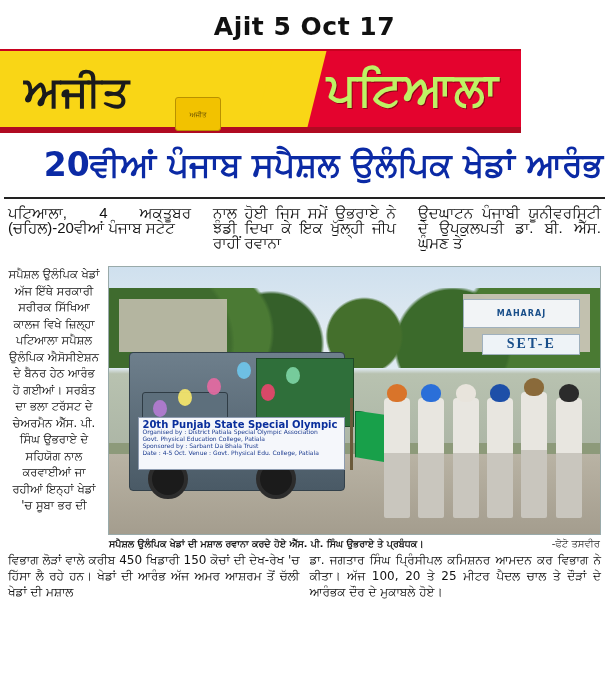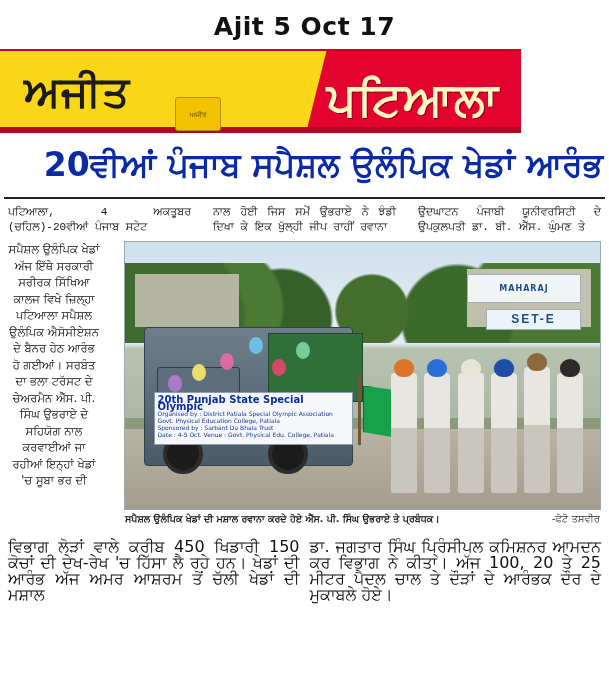--- a/index.html
+++ b/index.html
@@ -68,25 +68,25 @@
     border: 1px solid #b99100;
     border-radius: 3px;
     font-size: 7px;
     color: #5a4500;
     text-align: center;
     line-height: 34px;
     z-index: 4;
   }
   .logo-patiala {
     position: absolute;
-    right: 22px; top: 12px;
+    right: 22px; top: 2px;
     font-size: 46px;
     line-height: 72px;
     font-weight: 700;
-    color: #fef9c3;
+    color: #bef264;
     font-family: "DejaVu Sans", sans-serif;
     letter-spacing: 1px;
     z-index: 3;
     text-shadow: 1px 1px 0 #8d0016;
     margin-left: 44px;
   }
   .masthead-stripe {
     position: absolute;
     left: 0; bottom: 0;
     width: 609px; height: 6px;
@@ -113,30 +113,30 @@
     margin: 4px 4px 6px 4px;
   }
   
   .content {
     position: relative;
     padding: 0 8px;
   }
   .lede {
     display: flex;
     gap: 22px;
-    font-size: 11px;
+    font-size: 15px;
     line-height: 15px;
     color: #111;
-    font-family: Liberation Mono, monospace;
+    font-family: Liberation Sans, sans-serif;
   }
   .lede .col { flex: 1; text-align: justify; }
   .mid {
     display: flex;
-    gap: 24px;
-    margin-top: 6px;
+    gap: 8px;
+    margin-top: 16px;
   }
   .col-left {
     width: 92px;
     flex: 0 0 92px;
     font-size: 11.5px;
     line-height: 16.5px;
     color: #111;
     font-family: "DejaVu Sans", sans-serif;
     text-align: center;
   }
@@ -168,23 +168,23 @@
   .signboard {
     position:absolute; right:4%; top:12%; width:24%; height:11%;
     background:#f2f4f6; border:1px solid #9fb0bd; color:#1a4f8a;
     font-size:8px; font-weight:700; letter-spacing:1px;
     display:flex; align-items:center; justify-content:center;
     font-family:"DejaVu Sans", sans-serif;
   }
   .signboard2 {
     position:absolute; right:4%; top:25%; width:20%; height:8%;
     background:#eef3f7; border:1px solid #9fb0bd; color:#1a4f8a;
-    font-size:12px; font-weight:700; letter-spacing:2px;
+    font-size:14px; font-weight:700; letter-spacing:2px;
     display:flex; align-items:center; justify-content:center;
-    font-family:Liberation Sans, sans-serif;
+    font-family:Liberation Serif, serif;
   }
   .road { position:absolute; left:0; bottom:0; width:100%; height:30%; background:linear-gradient(#b9b3a4,#a49d8e); }
   .kerb { position:absolute; left:0; bottom:30%; width:100%; height:4%; background:#8d9a7a; }
   .truck {
     position:absolute; left:4%; bottom:16%; width:44%; height:52%;
     background:linear-gradient(#6e7f8c,#4a5a66);
     border:1px solid #33414b; border-radius:4px;
   }
   .truck-cab {
     position:absolute; left:6%; bottom:46%; width:40%; height:26%;
@@ -250,22 +250,22 @@
   .photo-caption .credit {
     font-weight: 400;
     font-size: 10px;
     white-space: nowrap;
     color: #333;
     text-align: right;
   }
   .bottom-cols {
     display: flex;
     gap: 10px;
-    margin-top: 14px;
-    font-size: 16px;
+    margin-top: 2px;
+    font-size: 12px;
     line-height: 16px;
     color: #111;
     font-family: "DejaVu Sans", sans-serif;
   }
   .bottom-cols .col { flex: 1; text-align: justify; }
 </style>
 </head>
 <body>
 
 <div class="page">

